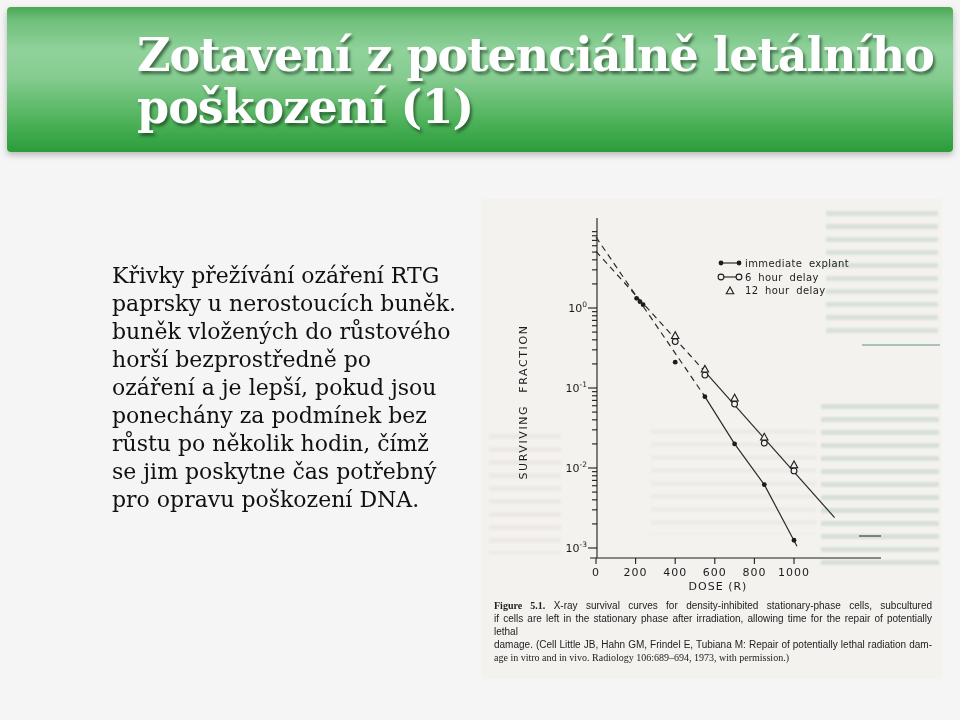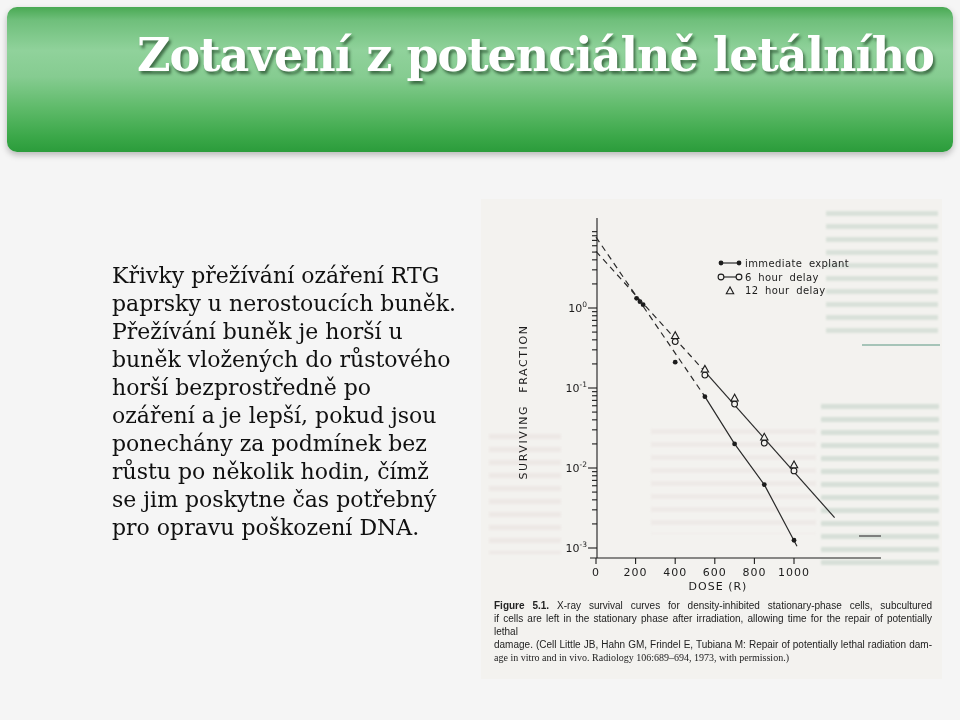--- a/index.html
+++ b/index.html
@@ -2,21 +2,21 @@
 <html><head>
 <meta charset="utf-8">
 <style>
   html,body{margin:0;padding:0;}
   body{width:960px;height:720px;overflow:hidden;background:#f5f5f5;
        font-family:"DejaVu Serif",serif;}
   .slide{position:relative;width:960px;height:720px;background:#f5f5f5;}
 
   
   .banner{position:absolute;left:7px;top:7px;width:946px;height:145px;
-    border-radius:10px;
+    border-radius:4px;
     background:linear-gradient(180deg,#49a953 0%,#6fbf7b 9%,#90d29b 30%,
                #86cc91 48%,#5eba69 70%,#3aa748 90%,#2b9c3b 100%);
     box-shadow:0 3px 6px rgba(0,0,0,0.25);}
   .title{position:absolute;left:130px;top:22px;color:#ffffff;
     font-family:"DejaVu Serif",serif;font-weight:bold;
     font-size:46px;line-height:52px;letter-spacing:-1px;
     text-shadow:2px 3px 3px rgba(25,60,30,0.65);}
 
   
   .bodytext{position:absolute;left:112px;top:254px;width:352px;
@@ -38,21 +38,21 @@
   .ye{font-size:11px;}
   .lg{letter-spacing:.4px;word-spacing:3px;}
   .yl{font-size:11px;letter-spacing:1.6px;word-spacing:7px;}
 
   
   .caption{position:absolute;left:13px;top:401px;width:438px;
     font-family:"Liberation Sans","DejaVu Sans",sans-serif;
     font-size:10px;line-height:12.9px;color:#222;}
   .cap-line{text-align:justify;text-align-last:justify;}
   .cap-line.last{text-align-last:left;font-family:Liberation Serif, serif;}
-  .b{font-weight:bold;}
+  .b{font-weight:bold;font-family:Liberation Serif, serif;}
 
   
   .ghost{position:absolute;pointer-events:none;filter:blur(1.1px);
     background:repeating-linear-gradient(180deg,rgba(120,162,138,0.38) 0 5px,
                rgba(0,0,0,0) 5px 13px);}
   .ghost.pink{background:repeating-linear-gradient(180deg,rgba(188,152,152,0.30) 0 5px,
                rgba(0,0,0,0) 5px 13px);}
   .g1{left:345px;top:12px;width:112px;height:130px;opacity:.55;}
   .g2{left:340px;top:205px;width:118px;height:165px;opacity:.6;}
   .g3{left:8px;top:235px;width:72px;height:120px;opacity:.35;}
@@ -63,27 +63,27 @@
     background:#666;opacity:.8;pointer-events:none;}
 </style>
 </head>
 <body>
 
 <div class="slide">
 
   <div class="banner">
     <div class="title">
       <div>Zotavení z potenciálně letálního</div>
+      <div>poškození (1)</div>
     </div>
   </div>
 
   <div class="bodytext">
     <div>Křivky přežívání ozáření RTG</div>
     <div>paprsky u nerostoucích buněk.</div>
-    <div>Přežívání buněk je horší u</div>
     <div>buněk vložených do růstového</div>
     <div>horší bezprostředně po</div>
     <div>ozáření a je lepší, pokud jsou</div>
     <div>ponechány za podmínek bez</div>
     <div>růstu po několik hodin, čímž</div>
     <div>se jim poskytne čas potřebný</div>
     <div>pro opravu poškození DNA.</div>
   </div>
 
   <div class="scan">

